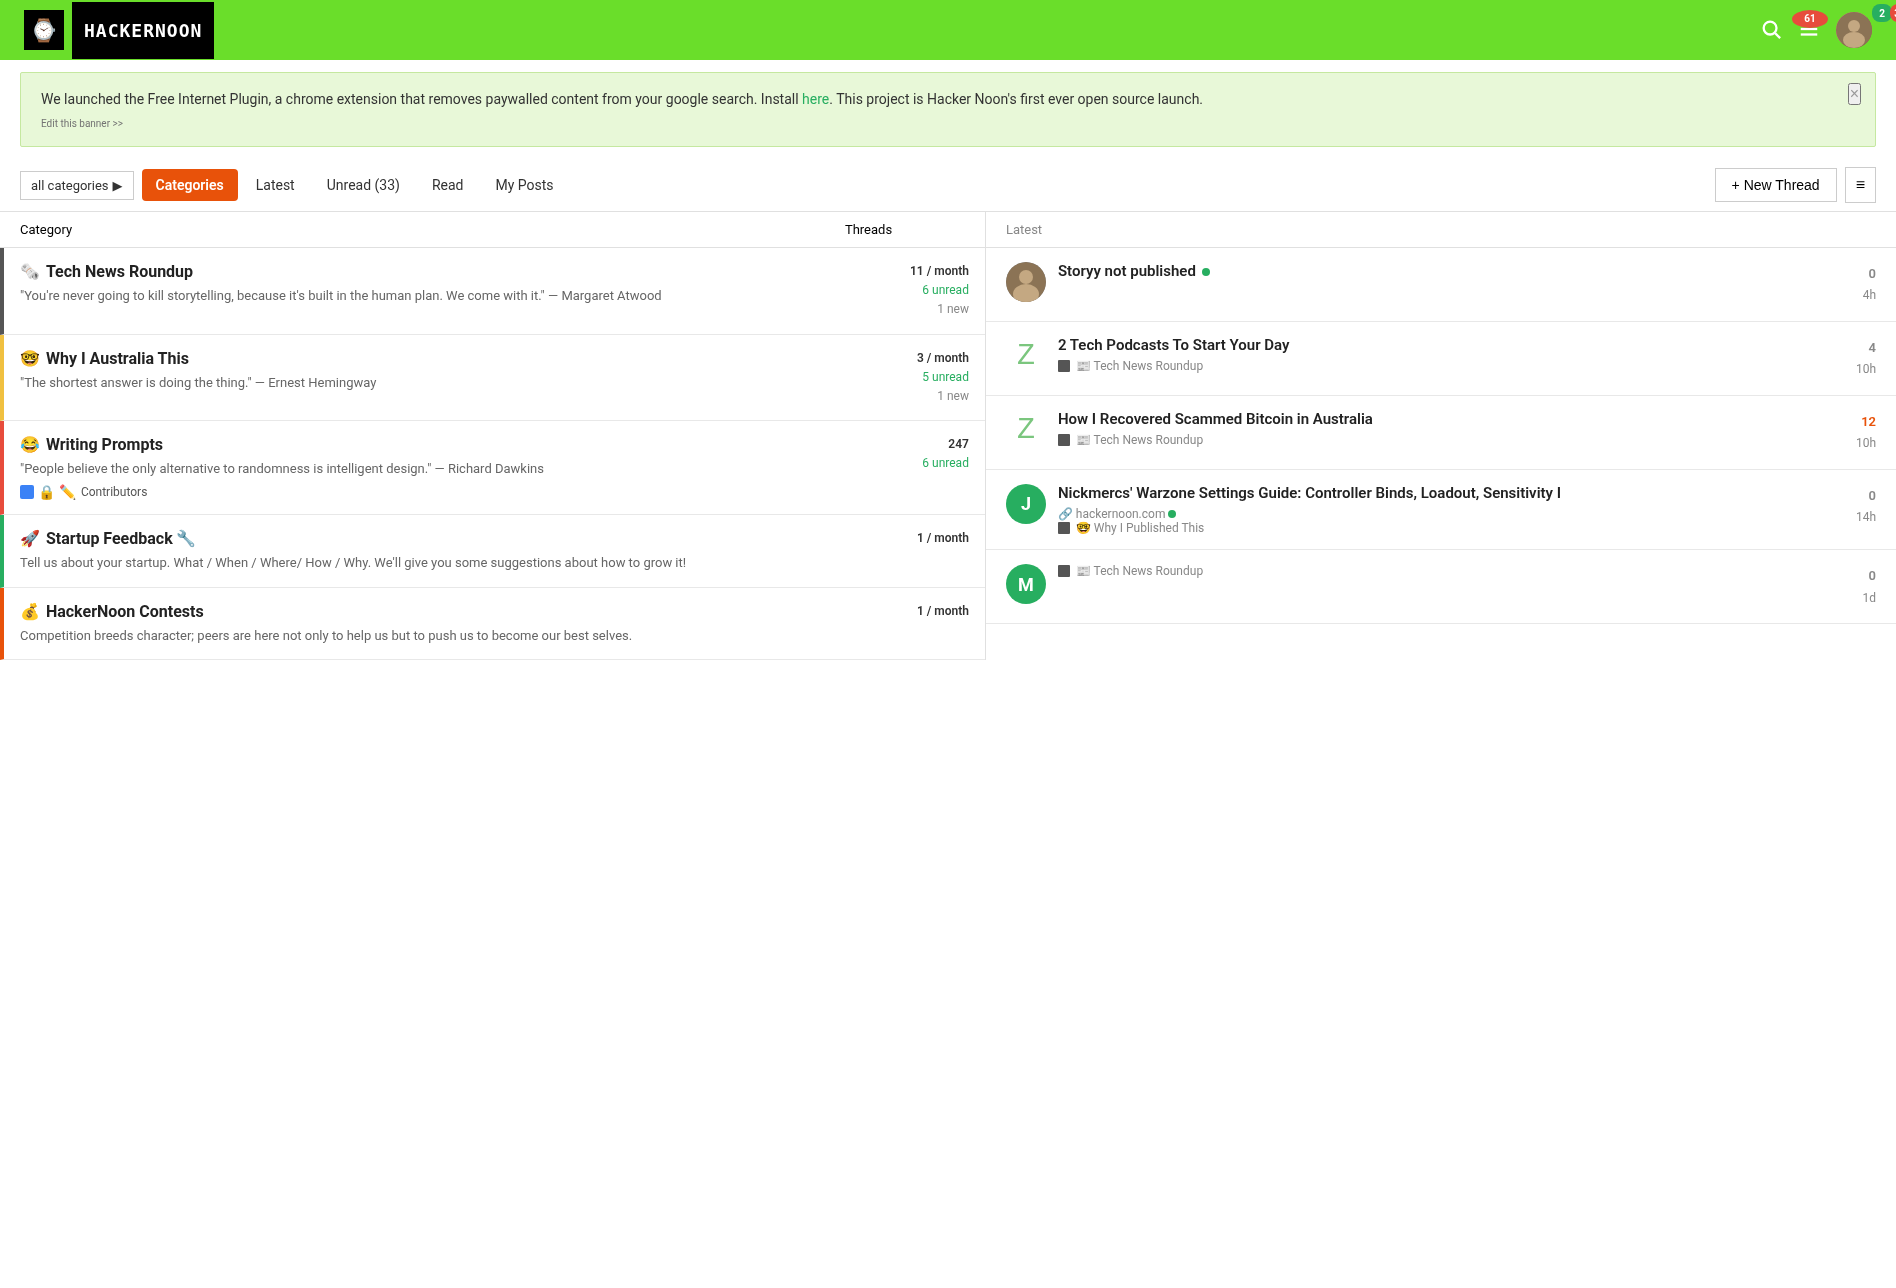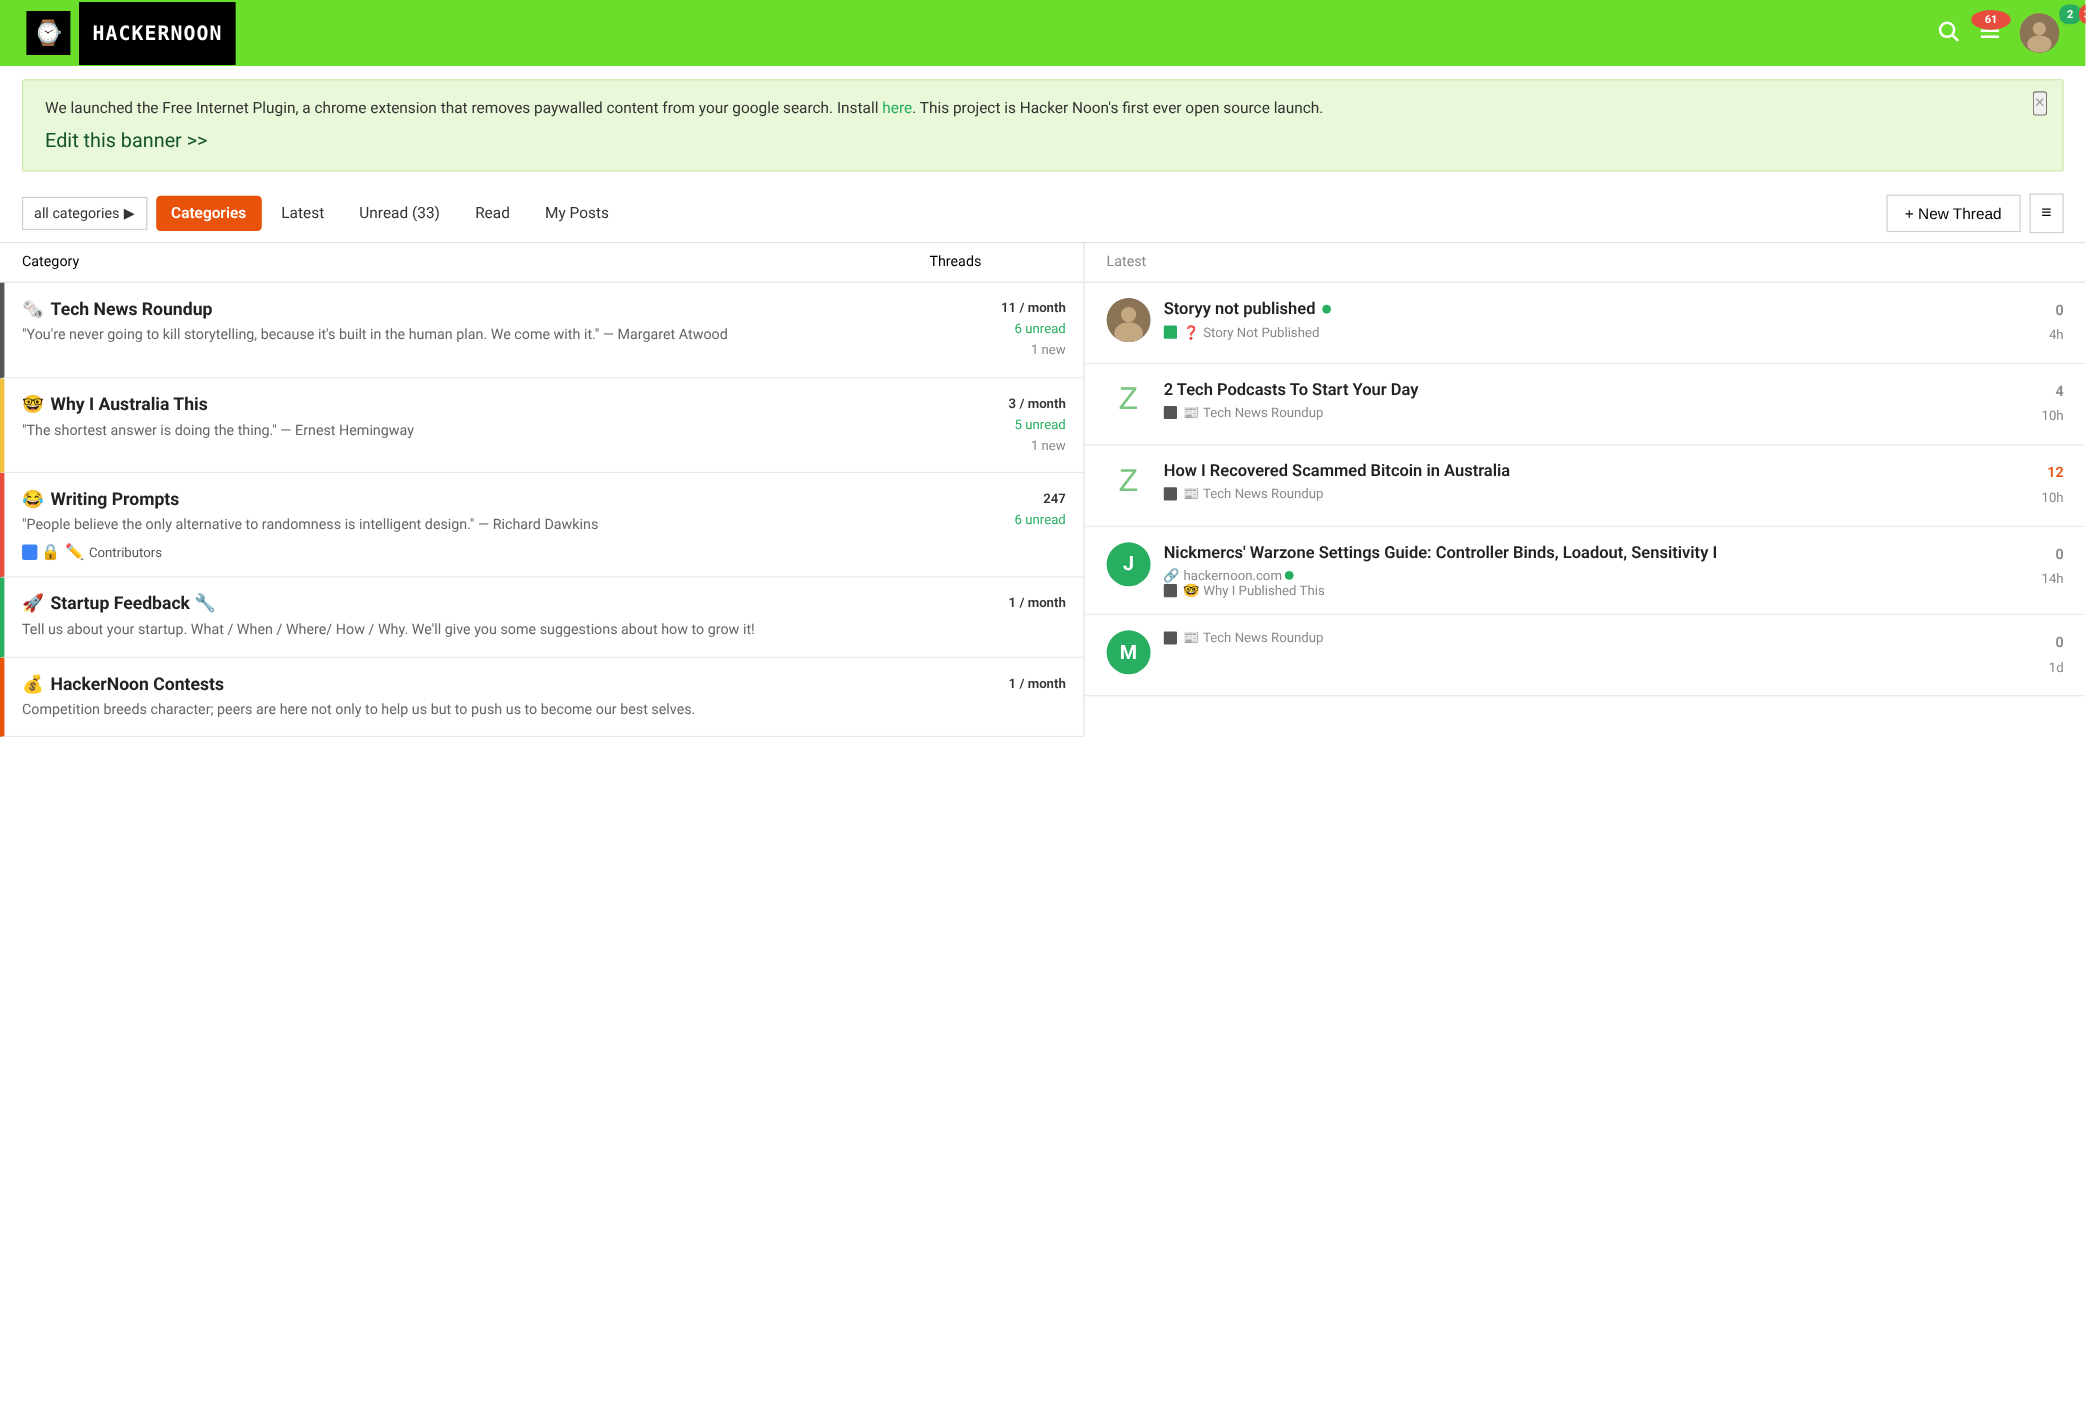--- a/index.html
+++ b/index.html
@@ -93,22 +93,22 @@
     .banner-text {
       font-size: 14px;
       color: #333;
       line-height: 1.5;
     }
     .banner-link {
       color: #27ae60;
       text-decoration: none;
     }
     .banner-edit {
-      color: #14532d;
-      font-size: 18px;
+      color: #737373;
+      font-size: 10px;
       margin-top: 8px;
       cursor: pointer;
       display: inline-block;
     }
     .banner-close {
       position: absolute;
       top: 10px;
       right: 14px;
       cursor: pointer;
       color: #999;
@@ -514,24 +514,20 @@
         <circle cx="20" cy="20" r="20" fill="#8b7355"></circle>
         <circle cx="20" cy="15" r="7" fill="#c4a882"></circle>
         <ellipse cx="20" cy="32" rx="13" ry="10" fill="#c4a882"></ellipse>
       </svg>
     </div>
     <div class="thread-content">
       <div class="thread-title">
         <span>Storyy not published</span>
         <span class="online-dot"></span>
       </div>
-      <div class="thread-meta">
-      <span class="meta-cat-icon green"></span>
-      <span>❓ Story Not Published</span>
-    </div>
     </div>
     <div class="thread-stats">
       <div class="thread-count">0</div>
       <div>4h</div>
     </div>
   </div>
         <div class="thread-item">
     <div class="thread-avatar z-icon" style="font-size:30px; color:#7bc67e;">Z</div>
     <div class="thread-content">
       <div class="thread-title">

